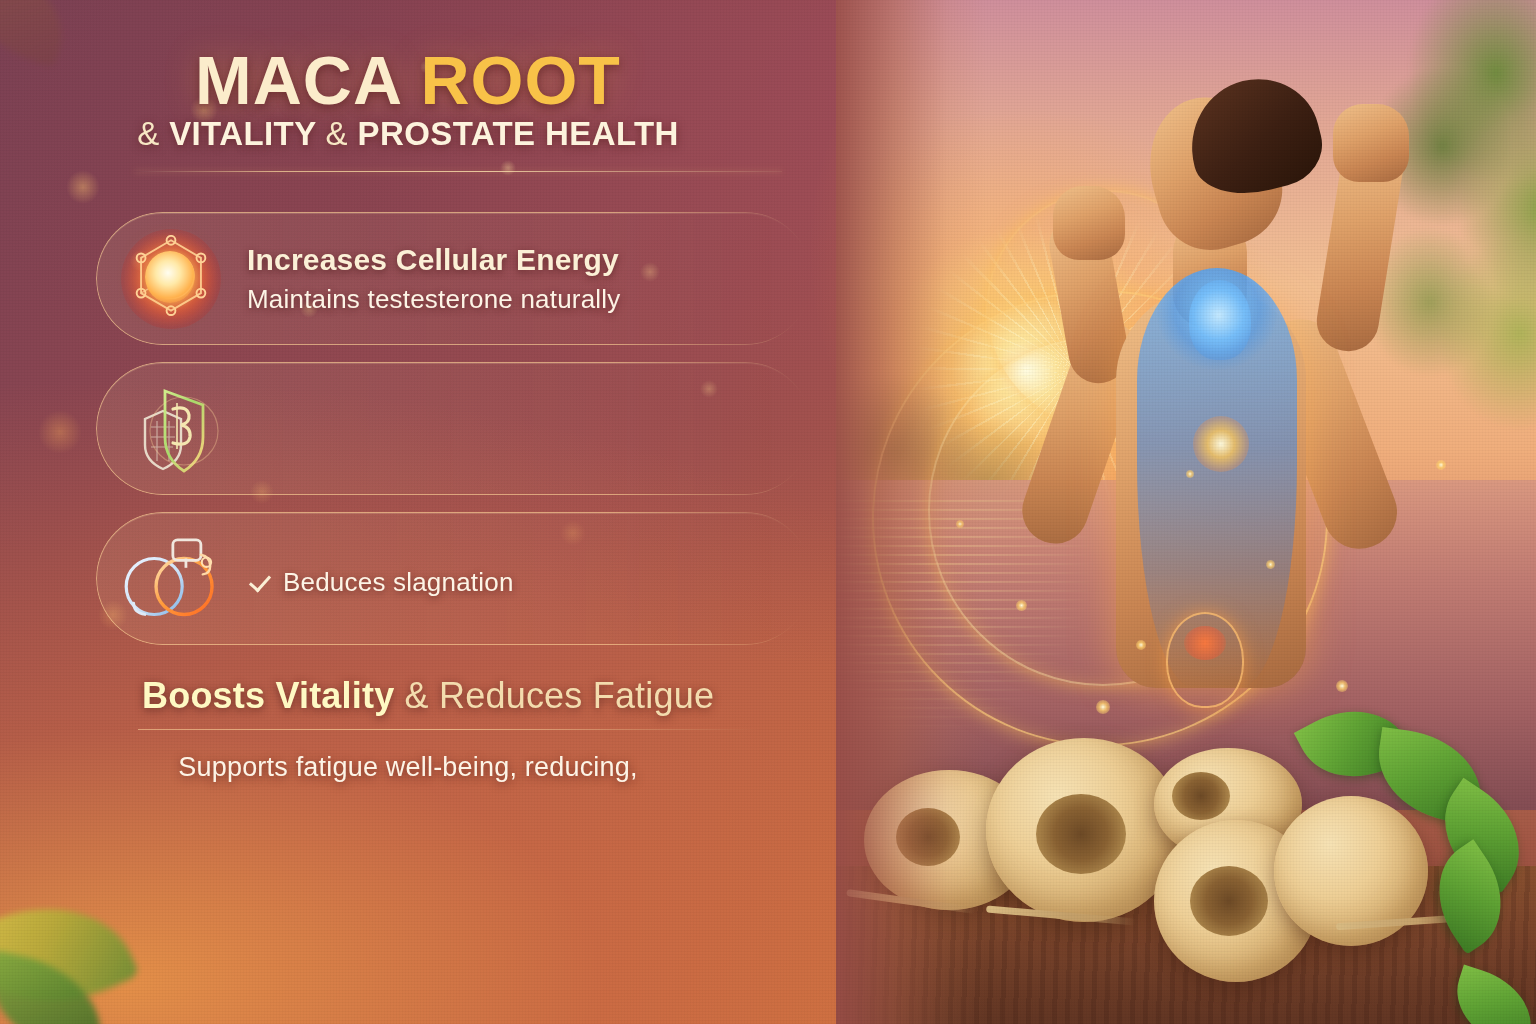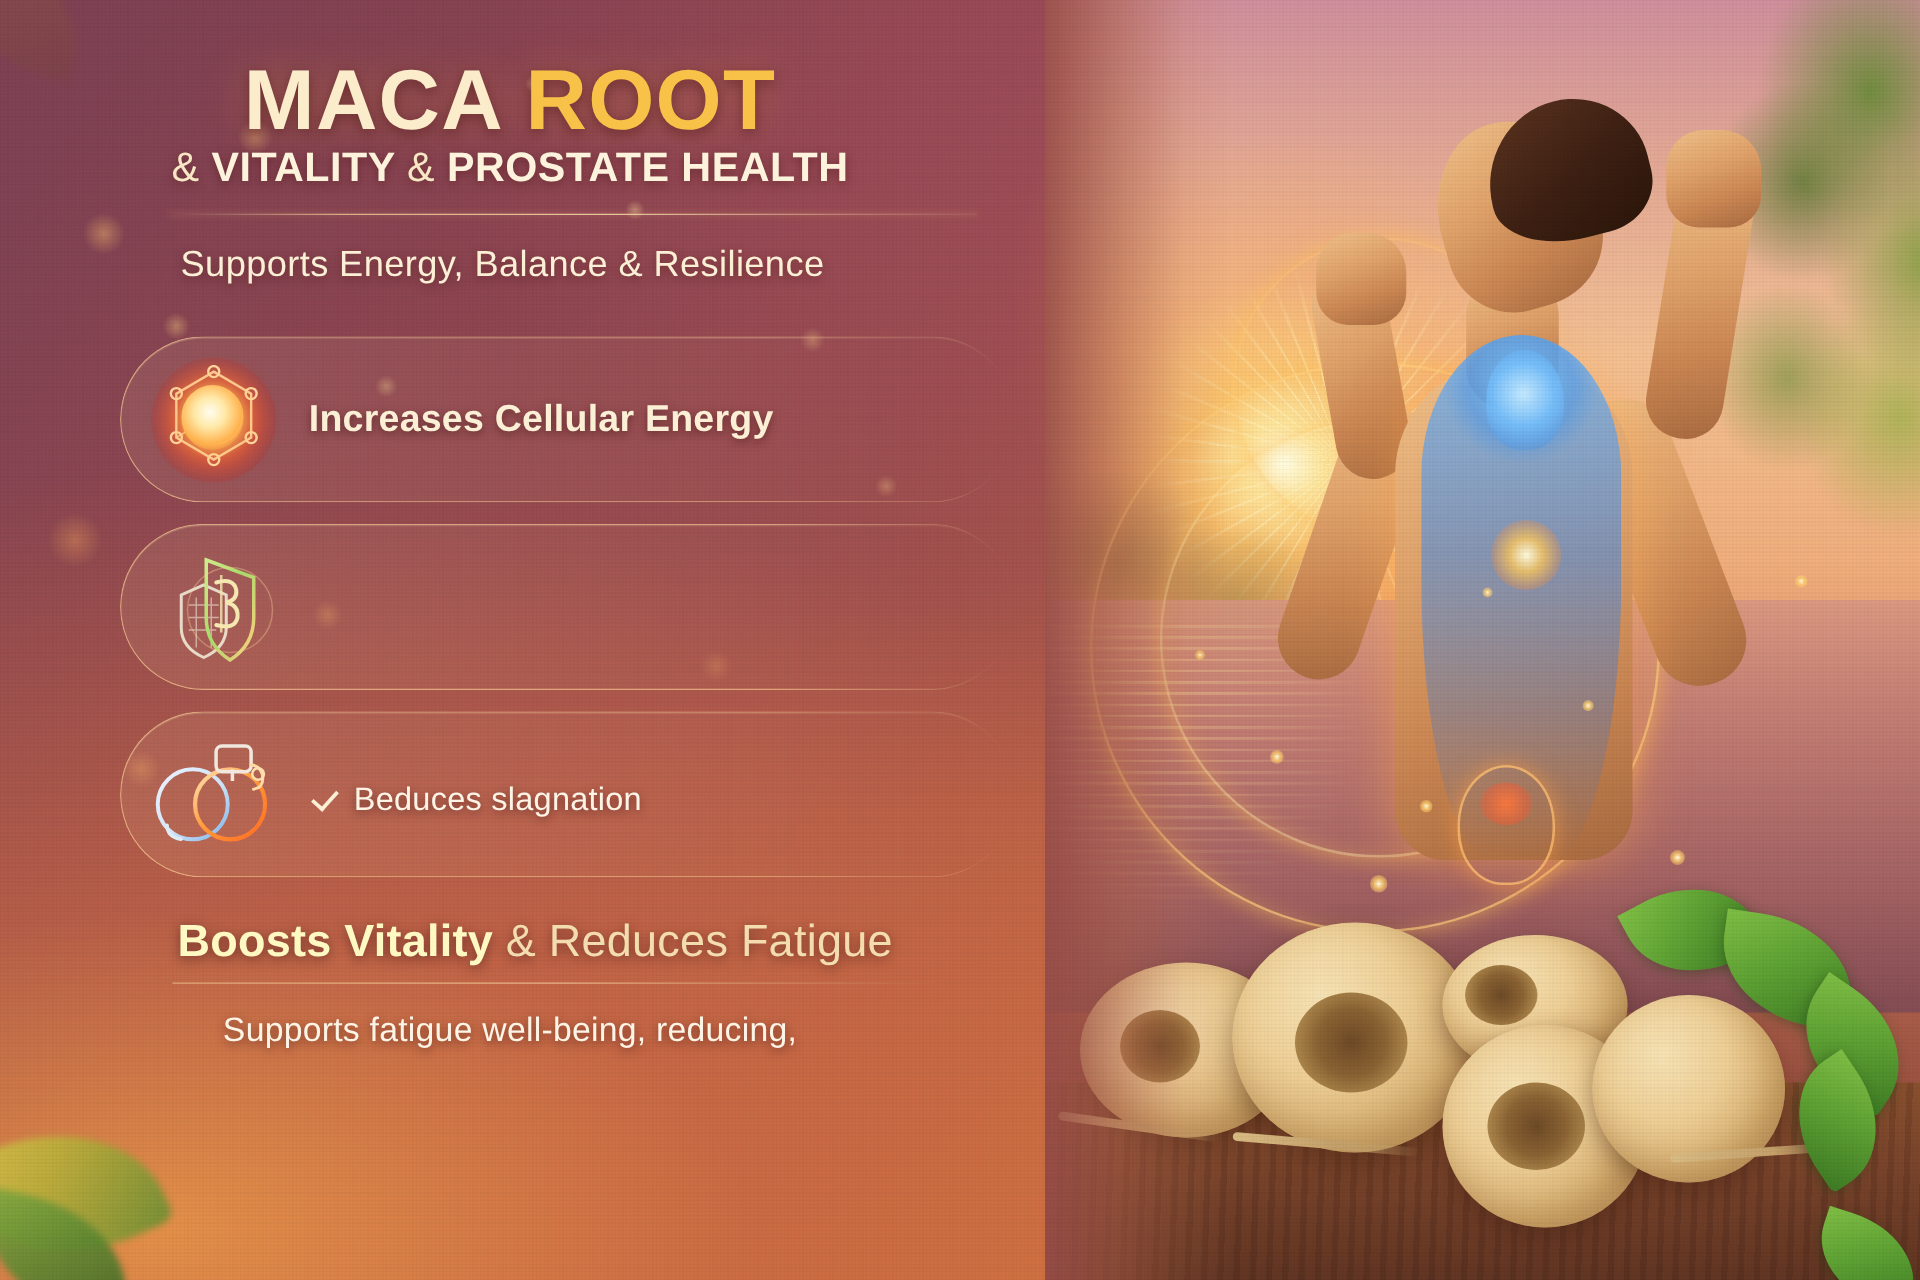--- a/index.html
+++ b/index.html
@@ -446,21 +446,20 @@
 
     <div class="subhead">
       <span class="amp">&amp;</span>
       <span>VITALITY</span>
       <span class="amp">&amp;</span>
       <span>PROSTATE HEALTH</span>
     </div>
 
     <div class="rule"></div>
 
-    <div class="tagline">Supports Energy, Balance &amp; Resilience</div>
 
     <div class="cards">
 
       <div class="card">
         <div class="card-icon">
           <div class="ico-cell">
             <div class="halo"></div>
             <svg class="hexline" viewBox="0 0 100 100">
               <polygon points="50,6 84,26 84,66 50,86 16,66 16,26" fill="none" stroke="#ffd6a0" stroke-width="2.2" opacity=".92"></polygon>
               <circle cx="50" cy="6" r="5" fill="none" stroke="#ffd6a0" stroke-width="2.2"></circle>
@@ -471,20 +470,23 @@
               <circle cx="16" cy="26" r="5" fill="none" stroke="#ffd6a0" stroke-width="2.2"></circle>
               <circle cx="50" cy="46" r="26" fill="none" stroke="#ffe0b4" stroke-width="1.6" opacity=".8"></circle>
               <line x1="16" y1="66" x2="50" y2="46" stroke="#ffd6a0" stroke-width="1.6" opacity=".75"></line>
             </svg>
             <div class="core"></div>
           </div>
         </div>
         <div class="card-text">
           <div class="card-title">
             <span class="lite"></span><span>Increases Cellular Energy</span>
+          </div>
+          <div class="card-sub">
+            <span>Maintains testesterone naturally</span>
           </div>
         </div>
       </div>
 
       <div class="card">
         <div class="card-icon">
           <svg viewBox="0 0 112 112" width="112" height="112">
             <defs>
               <linearGradient id="shg" x1="0" y1="0" x2="1" y2="1">
                 <stop offset="0%" stop-color="#cfeb8a"></stop>

